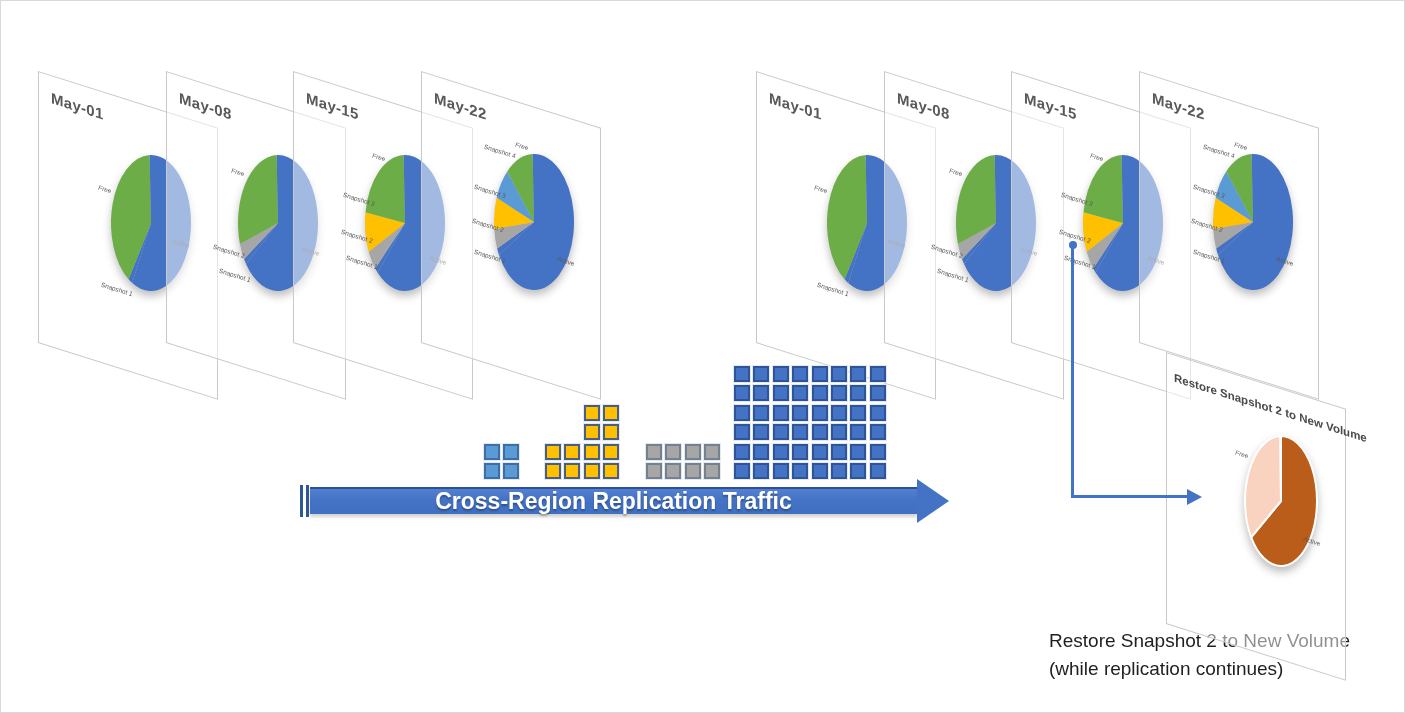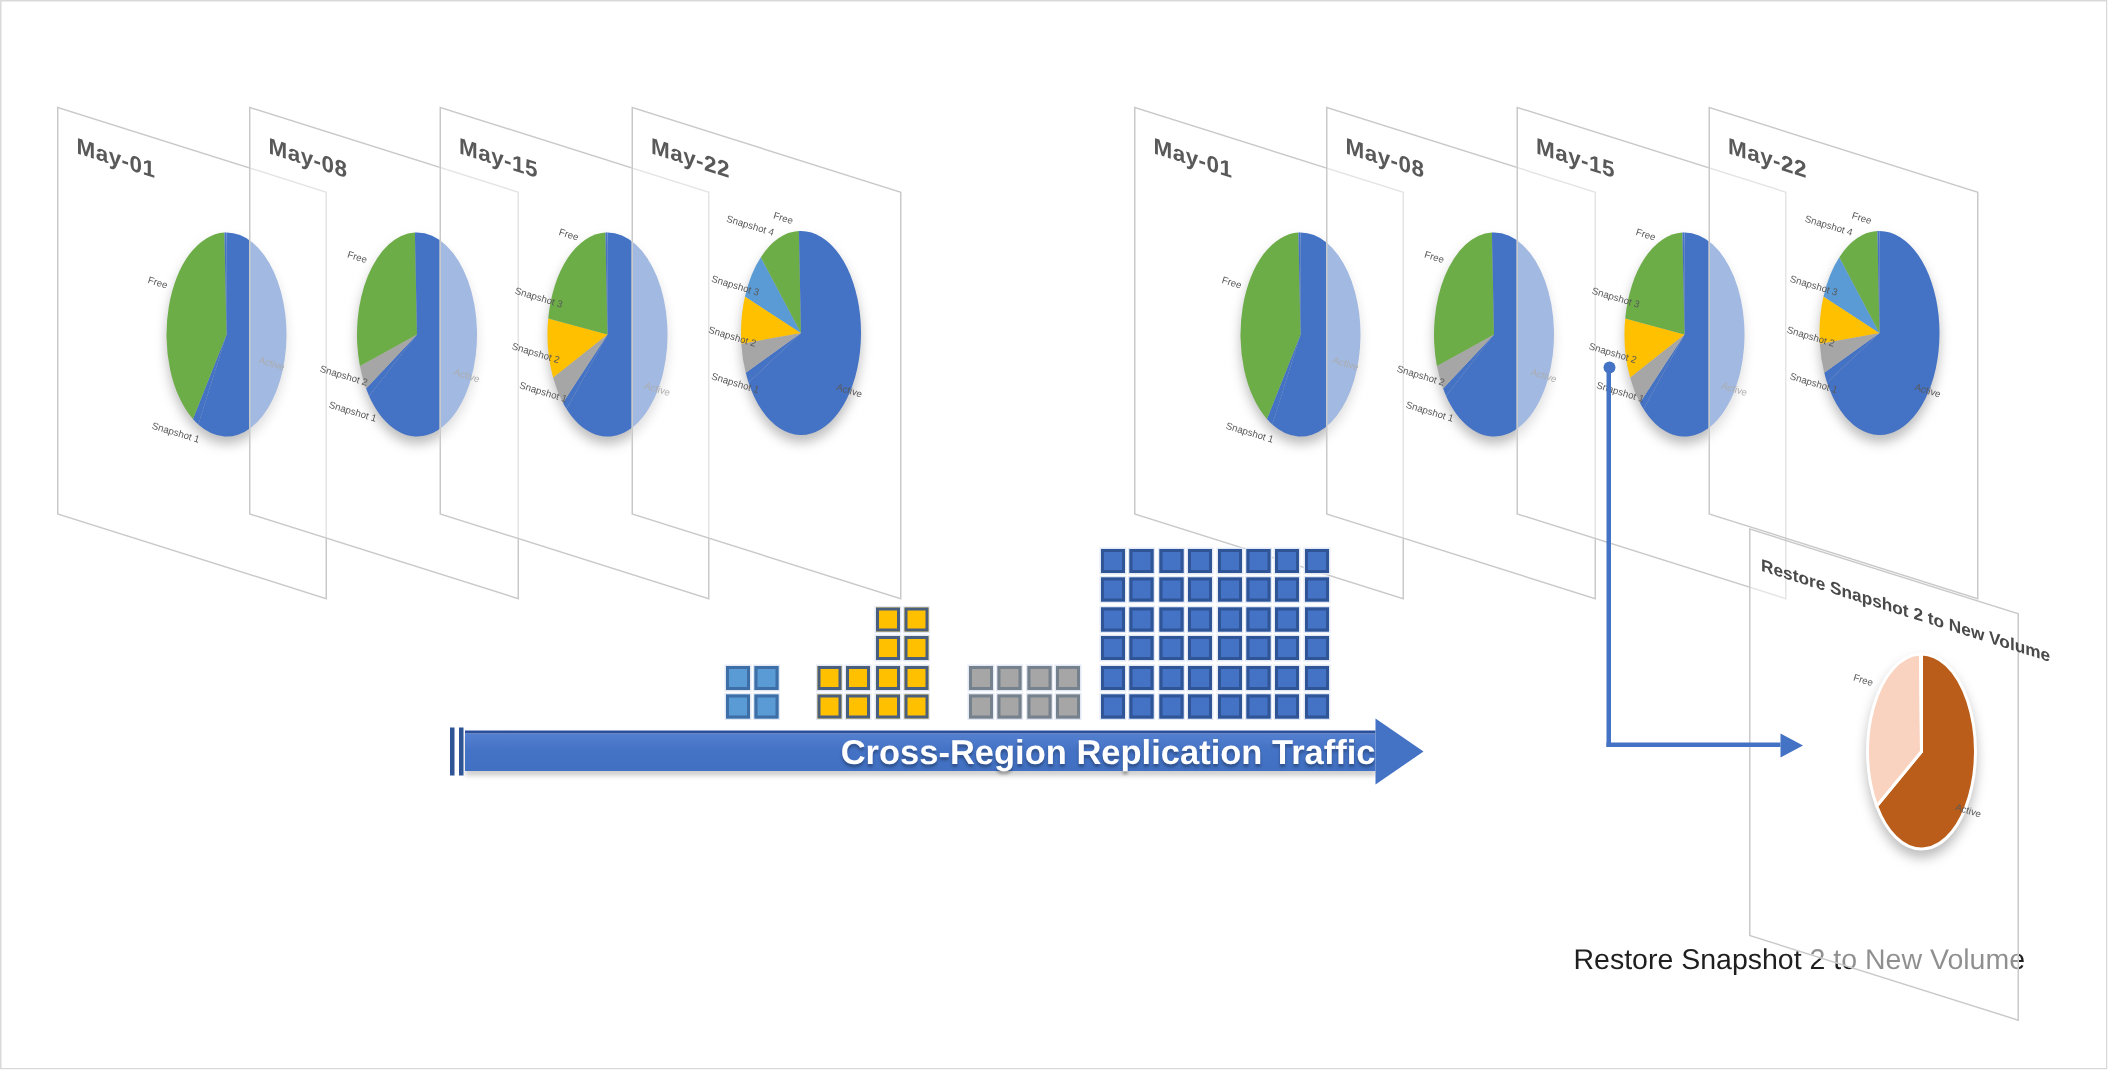--- a/index.html
+++ b/index.html
@@ -8,21 +8,21 @@
   .panel{position:absolute;background:rgba(255,255,255,0.5);border:1px solid #c9c9c9;
     transform:skewY(17.5deg);transform-origin:0 0;box-sizing:border-box;}
   .panel-title{position:absolute;left:12px;top:13px;font-size:15px;font-weight:700;color:#595959;
     letter-spacing:.3px;white-space:nowrap;}
   .restore-title{font-size:11.5px;top:16px;left:7px;color:#4a4a4a;letter-spacing:0;}
   .pie-svg{position:absolute;filter:drop-shadow(0 5px 4px rgba(90,90,90,0.40));}
   .pie-label{position:absolute;font-size:6.5px;color:#595959;white-space:nowrap;
     transform:translate(-50%,-50%) rotate(17deg);}
   .block{position:absolute;box-sizing:border-box;border-width:2px;border-style:solid;
     box-shadow:0 0 0 1px rgba(226,232,243,0.95);}
-  .arrow-body{position:absolute;display:flex;align-items:center;justify-content:flex-end;
+  .arrow-body{position:absolute;display:flex;align-items:center;justify-content:center;
     background:linear-gradient(180deg,#5580d0 0%,#4472c4 45%,#4170c2 100%);
     border-top:2px solid #2b4f9b;box-sizing:border-box;box-shadow:0 3px 3px rgba(0,0,0,0.18);}
   .arrow-label{color:#ffffff;font-size:23px;font-weight:600;white-space:nowrap;
     text-shadow:0 2px 2px rgba(0,0,0,0.30);}
   .arrow-head,.conn-head{position:absolute;width:0;height:0;border-style:solid;border-color:transparent;}
   .tail-bar{position:absolute;background:#2f5597;}
   .conn{position:absolute;background:#4472c4;}
   .conn-dot{position:absolute;border-radius:50%;background:#4472c4;}
   .caption{position:absolute;font-size:19px;color:#1f1f1f;line-height:28px;}
 </style>
@@ -234,20 +234,21 @@
       <span class="arrow-label">Cross-Region Replication Traffic</span>
     </div>
     <div id="arrow-head" class="arrow-head" style="left: 916px; top: 477.5px; border-width: 22px 0px 22px 32px; border-left-color: rgb(68, 114, 196);"></div>
   <div class="tail-bar" style="left: 299px; top: 483.5px; width: 3px; height: 32px;"></div>
       <div class="tail-bar" style="left: 304.5px; top: 483.5px; width: 3px; height: 32px;"></div>
     </div>
 
   <div id="restore-area">
     <div class="caption" id="caption" style="left: 1048px; top: 626px;">
       <div>Restore Snapshot 2 to New Volume</div>
+      <div>(while replication continues)</div>
     </div>
   <div class="panel" style="left: 1165px; top: 351px; width: 180px; height: 272px; transform: skewY(17.5deg);">
         <div class="panel-title restore-title">Restore Snapshot 2 to New Volume</div>
       </div>
       <svg class="pie-svg" width="88" height="146" viewBox="0 0 88 146" style="left: 1236px; top: 427px;">
         <path d="M44,73 L44.00,8.00 A36,65 0 1 1 14.15,109.35 Z" fill="#ba5d1a" stroke="#ffffff" stroke-width="2" stroke-linejoin="round"></path>
         <path d="M44,73 L14.15,109.35 A36,65 0 0 1 43.37,8.01 Z" fill="#f9d3c0" stroke="#ffffff" stroke-width="2" stroke-linejoin="round"></path>
         <path d="M44,73 L43.37,8.01 A36,65 0 0 1 44.00,8.00 Z" fill="#ba5d1a" stroke="#ffffff" stroke-width="2" stroke-linejoin="round"></path>
       </svg>
       <div class="pie-label" style="left: 1241px; top: 453px; transform: translate(-50%, -50%) rotate(17deg);">Free</div>

